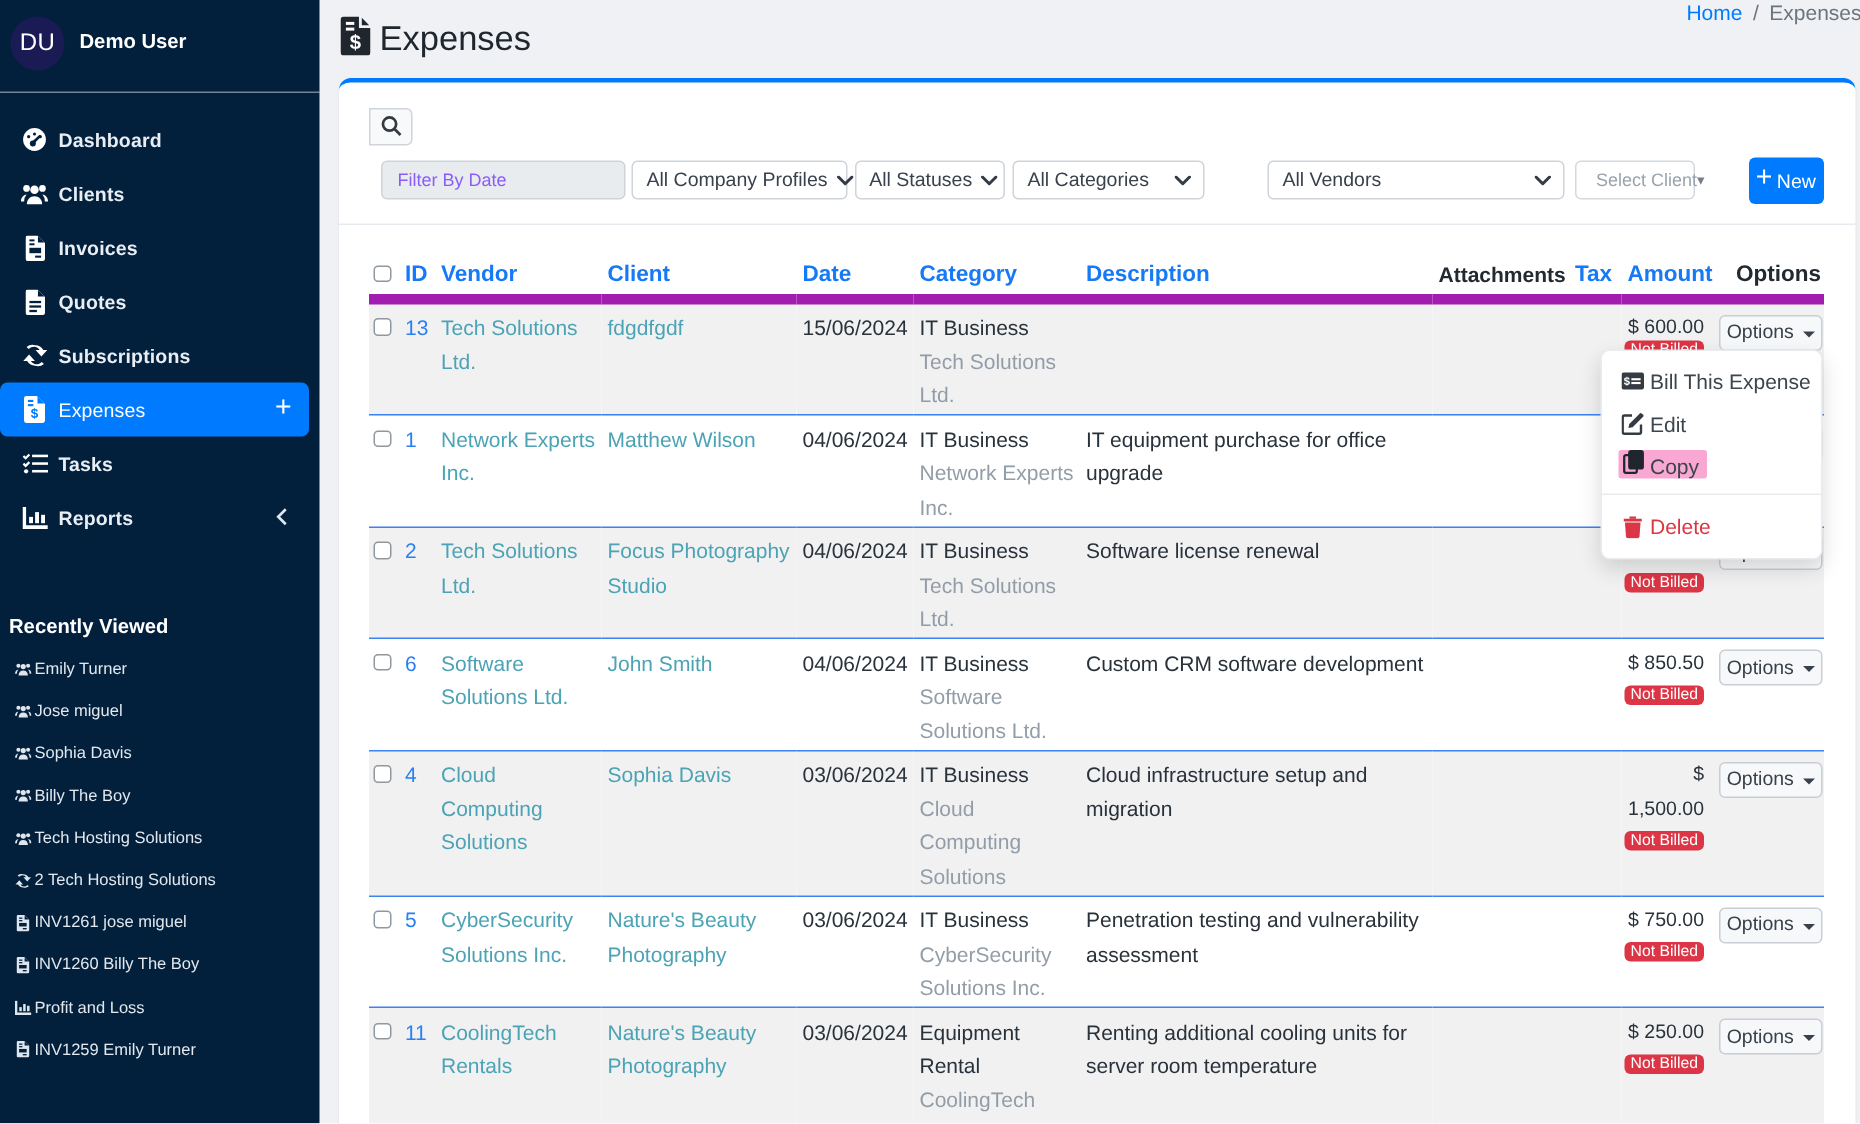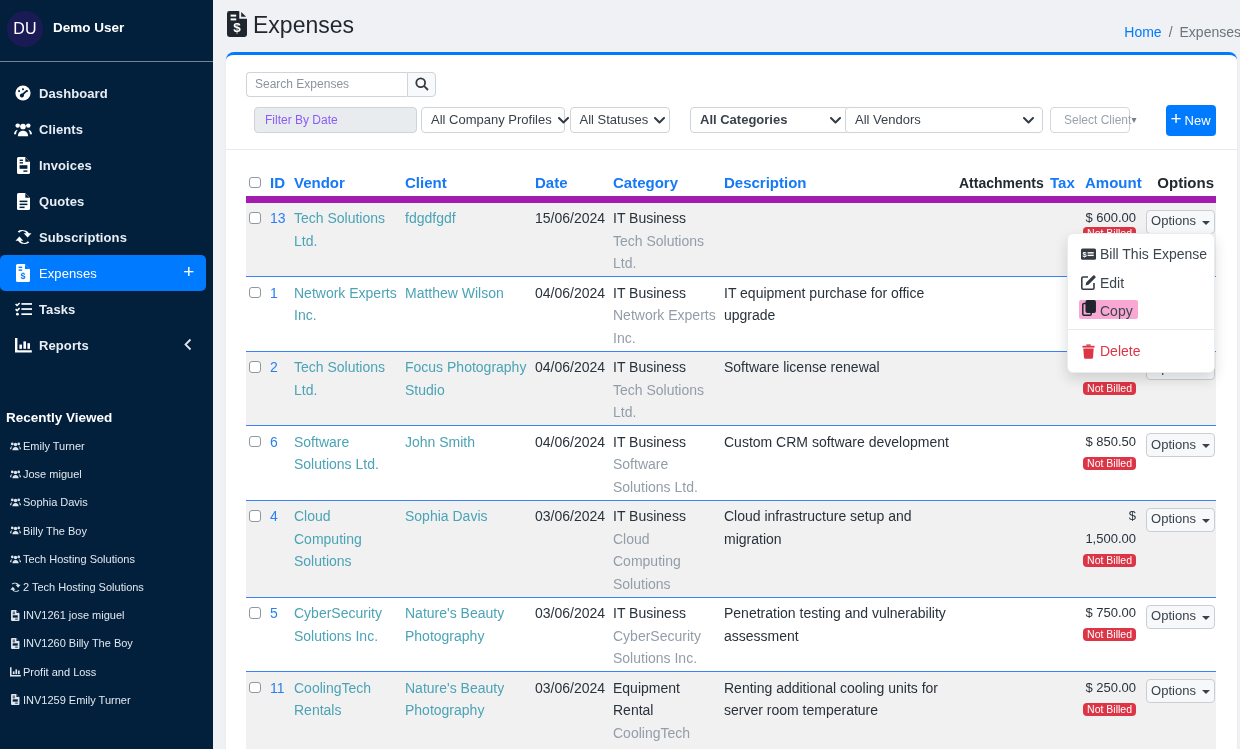--- a/index.html
+++ b/index.html
@@ -19,21 +19,21 @@
 .mi .plus { position:absolute; right:11.5px; top:5.5px; font-size:19px; font-weight:400; color:#fff; }
 .mi .chev { position:absolute; right:21px; top:11px; line-height:0; }
 .rvtitle { position:absolute; left:6px; top:410px; color:#fff; font-size:13.5px; font-weight:700; }
 .rv { position:absolute; left:0; top:432px; width:213px; }
 .rvi { height:28.2px; display:flex; align-items:center; padding-left:10px; color:#e2e8ee; font-size:11px; }
 .rvi .ic { width:11px; height:11px; margin-right:2px; display:flex; align-items:center; justify-content:center; flex:0 0 11px; }
 
 
 .ptitleic { position:absolute; left:227px; top:11px; }
 .ptitle { position:absolute; left:253px; top:12px; font-size:23px; color:#1f262e; }
-.crumbs { position:absolute; right:-1px; top:24px; font-size:14px; color:#6c757d; }
+.crumbs { position:absolute; right:-1px; top:0; font-size:14px; color:#6c757d; }
 .crumbs a { color:#007bff; text-decoration:none; }
 .crumbs .sl { margin:0 7px; color:#6c757d; }
 
 
 .card { position:absolute; left:226px; top:52px; width:1011px; height:760px; background:#fff; border-top:3px solid #007bff; border-radius:8px 8px 0 0; box-shadow:0 1px 2px rgba(40,50,60,.08); }
 .srch { position:absolute; left:20px; top:16.5px; height:25px; display:flex; }
 .srch input { width:161px; height:25px; border:1px solid #ced4da; border-right:none; border-radius:4px 0 0 4px; padding:0 8px; font-size:12px; font-family:inherit; color:#495057; outline:none; }
 .srch input::placeholder { color:#8a949f; }
 .srch button { width:29px; height:25px; border:1px solid #ced4da; border-radius:0 4px 4px 0; background:#f8f9fa; display:flex; align-items:center; justify-content:center; }
 .frow { position:absolute; left:0; top:51.5px; height:26px; width:100%; }
@@ -285,37 +285,36 @@
           <rect x="3.6" y="3.6" width="5.6" height="2"></rect>
           <rect x="3.6" y="7.4" width="5.6" height="2"></rect>
         </g>
         <text x="10" y="21.4" font-family="Liberation Sans" font-size="13.5" font-weight="bold" fill="#fff" text-anchor="middle">$</text>
       </svg></div>
 <div class="ptitle">Expenses</div>
 <div class="crumbs"><a>Home</a><span class="sl">/</span>Expenses</div>
 
 <div class="card">
   <div class="srch">
-    <input placeholder="Search Expenses" style="">
     <button>
           <svg width="14" height="14" viewBox="0 0 14 14" fill="none" stroke="#343a40" stroke-width="1.8">
             <circle cx="5.7" cy="5.7" r="4.4"></circle>
             <path d="M9.2 9.2 L13 13"></path>
           </svg>
         </button>
   </div>
   <div class="frow">
     <div class="fitem fdate">Filter By Date</div>
     <div class="fitem fsel" style="left:195px;width:144px;">All Company Profiles<span><svg width="11" height="7" viewBox="0 0 11 7" fill="none" stroke="#333b44" stroke-width="2" stroke-linecap="round" stroke-linejoin="round">
               <path d="M1 1 L5.5 5.5 L10 1"></path>
             </svg></span></div>
     <div class="fitem fsel" style="left:343.5px;width:100px;">All Statuses<span><svg width="11" height="7" viewBox="0 0 11 7" fill="none" stroke="#333b44" stroke-width="2" stroke-linecap="round" stroke-linejoin="round">
               <path d="M1 1 L5.5 5.5 L10 1"></path>
             </svg></span></div>
-    <div class="fitem fsel" style="left:464px;width:160px;font-weight:bold;">All Categories<span><svg width="11" height="7" viewBox="0 0 11 7" fill="none" stroke="#333b44" stroke-width="2" stroke-linecap="round" stroke-linejoin="round">
+    <div class="fitem fsel" style="left:449px;width:128px;">All Categories<span><svg width="11" height="7" viewBox="0 0 11 7" fill="none" stroke="#333b44" stroke-width="2" stroke-linecap="round" stroke-linejoin="round">
               <path d="M1 1 L5.5 5.5 L10 1"></path>
             </svg></span></div>
     <div class="fitem fsel" style="left:619px;width:197.5px;">All Vendors<span><svg width="11" height="7" viewBox="0 0 11 7" fill="none" stroke="#333b44" stroke-width="2" stroke-linecap="round" stroke-linejoin="round">
               <path d="M1 1 L5.5 5.5 L10 1"></path>
             </svg></span></div>
     <div class="fitem s2">Select Client<span style="font-size:10px;color:#77808a;">▾</span></div>
     <div class="btn-new"><b>+</b>New</div>
   </div>
   <div class="hrline"></div>
   <table>

